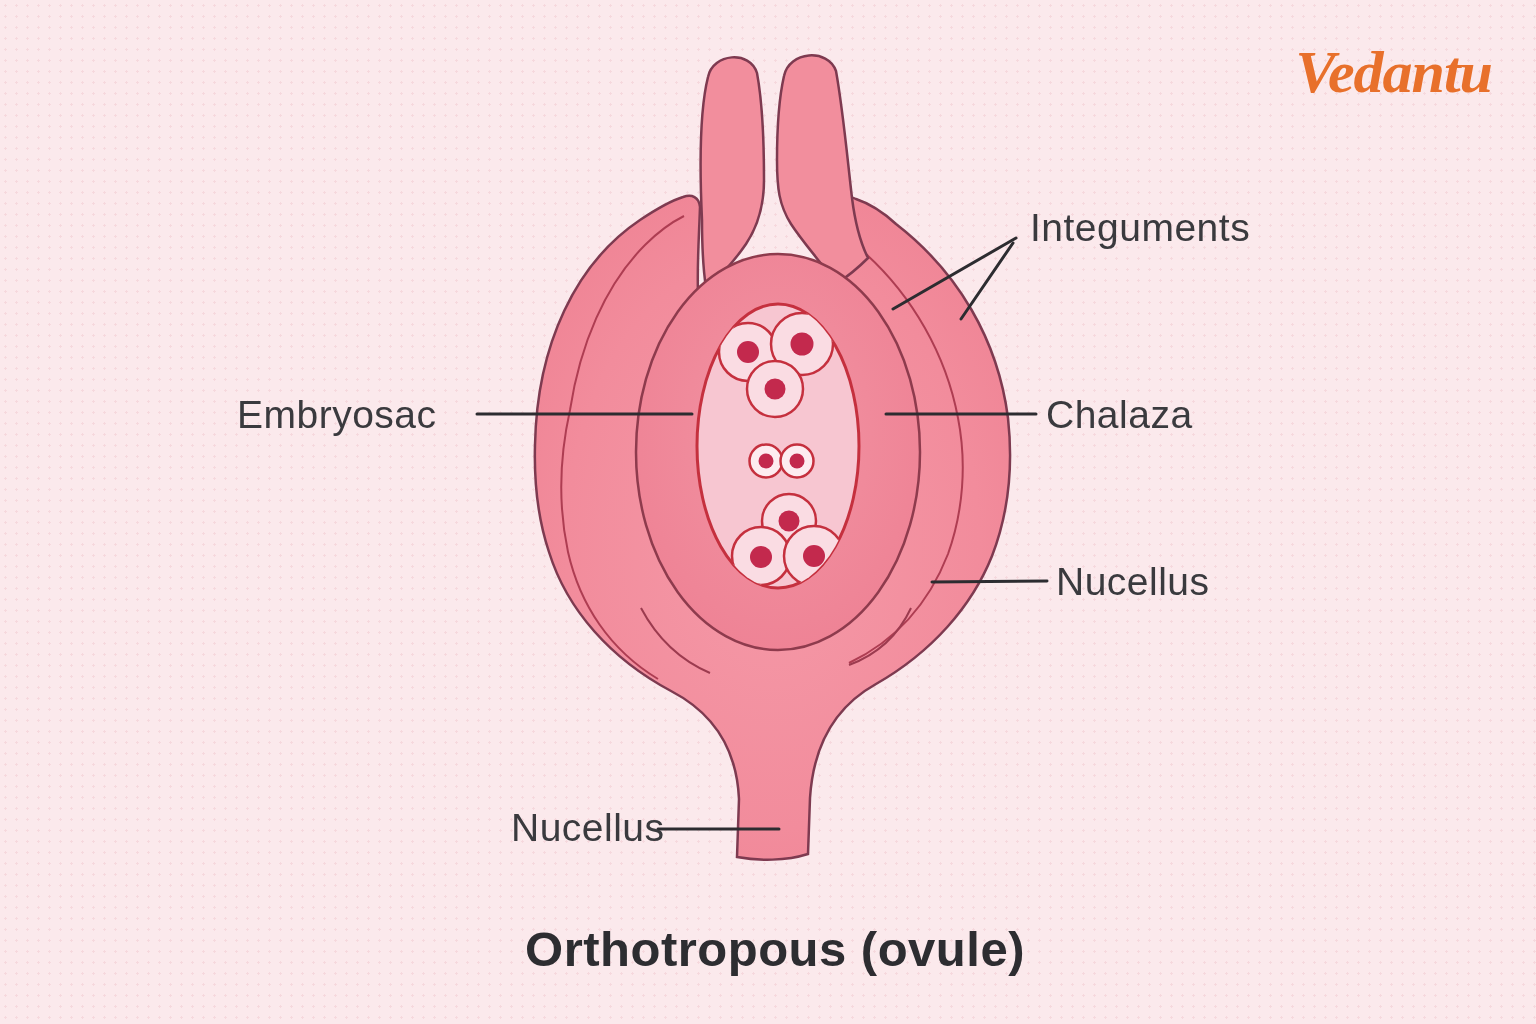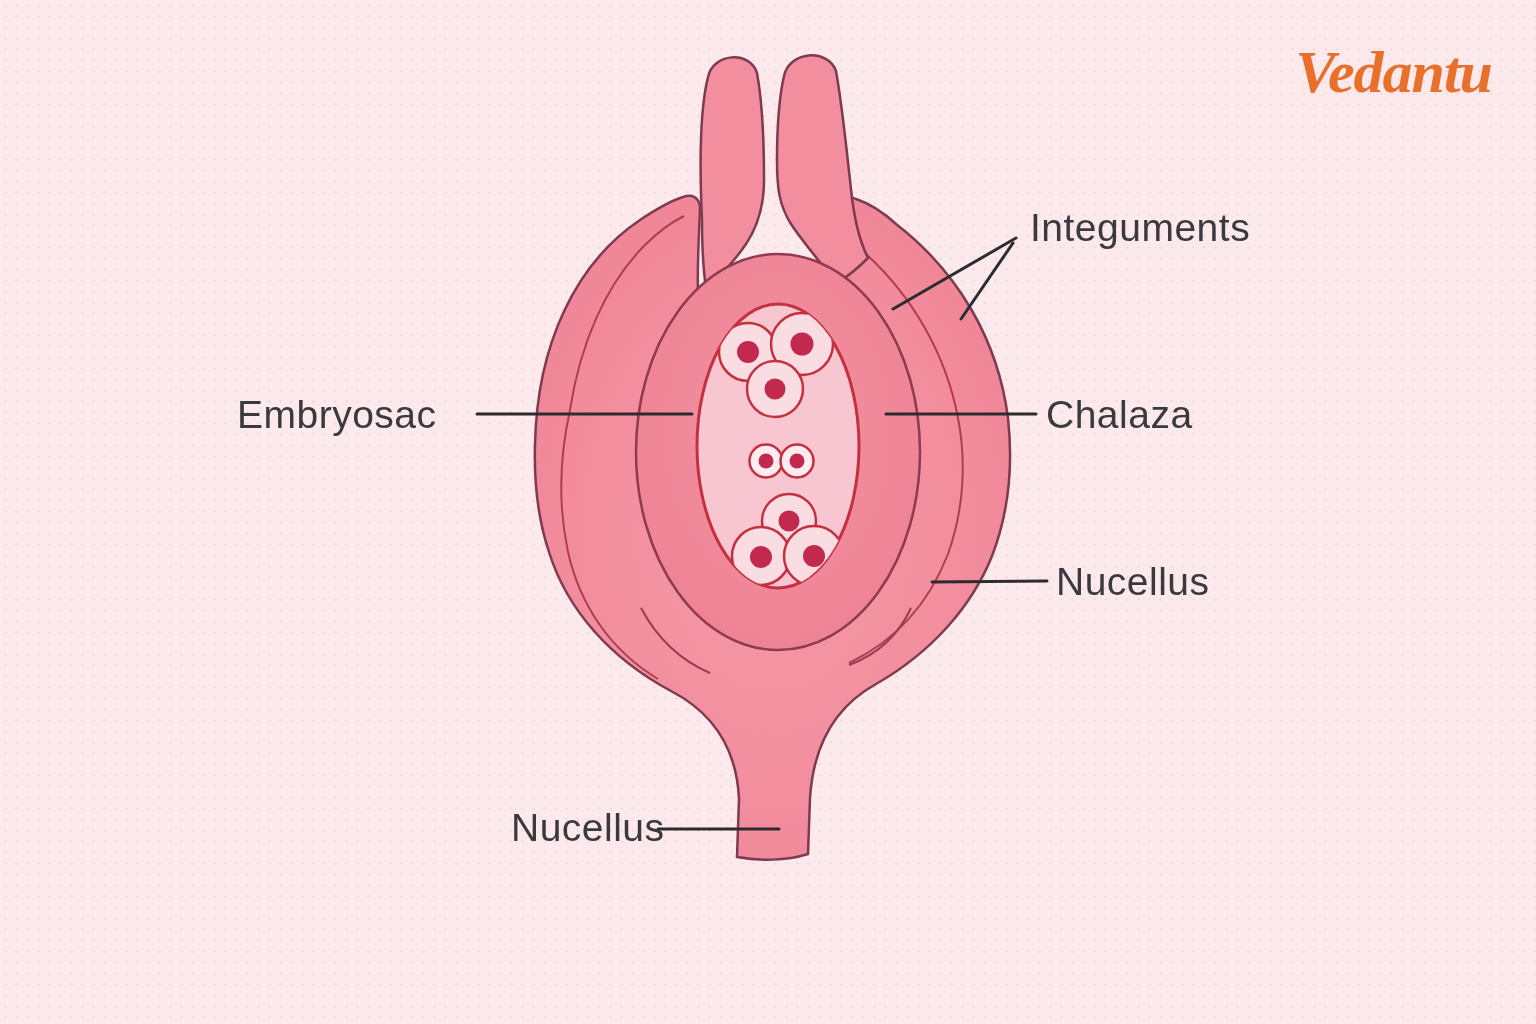--- a/index.html
+++ b/index.html
@@ -151,15 +151,16 @@
       <line x1="658" y1="829" x2="779" y2="829"></line>
     </g>
   </svg>
 
   <div class="part-label" style="left:1030px;top:227px">Integuments</div>
   <div class="part-label" style="left:237px;top:414px">Embryosac</div>
   <div class="part-label" style="left:1046px;top:414px">Chalaza</div>
   <div class="part-label" style="left:1056px;top:581px">Nucellus</div>
   <div class="part-label" style="left:511px;top:827px">Nucellus</div>
 
+  <div id="page-title">Orthotropous (ovule)</div>
 
   <div id="brand-logo">Vedantu</div>
 </div>
 
 </body></html>

